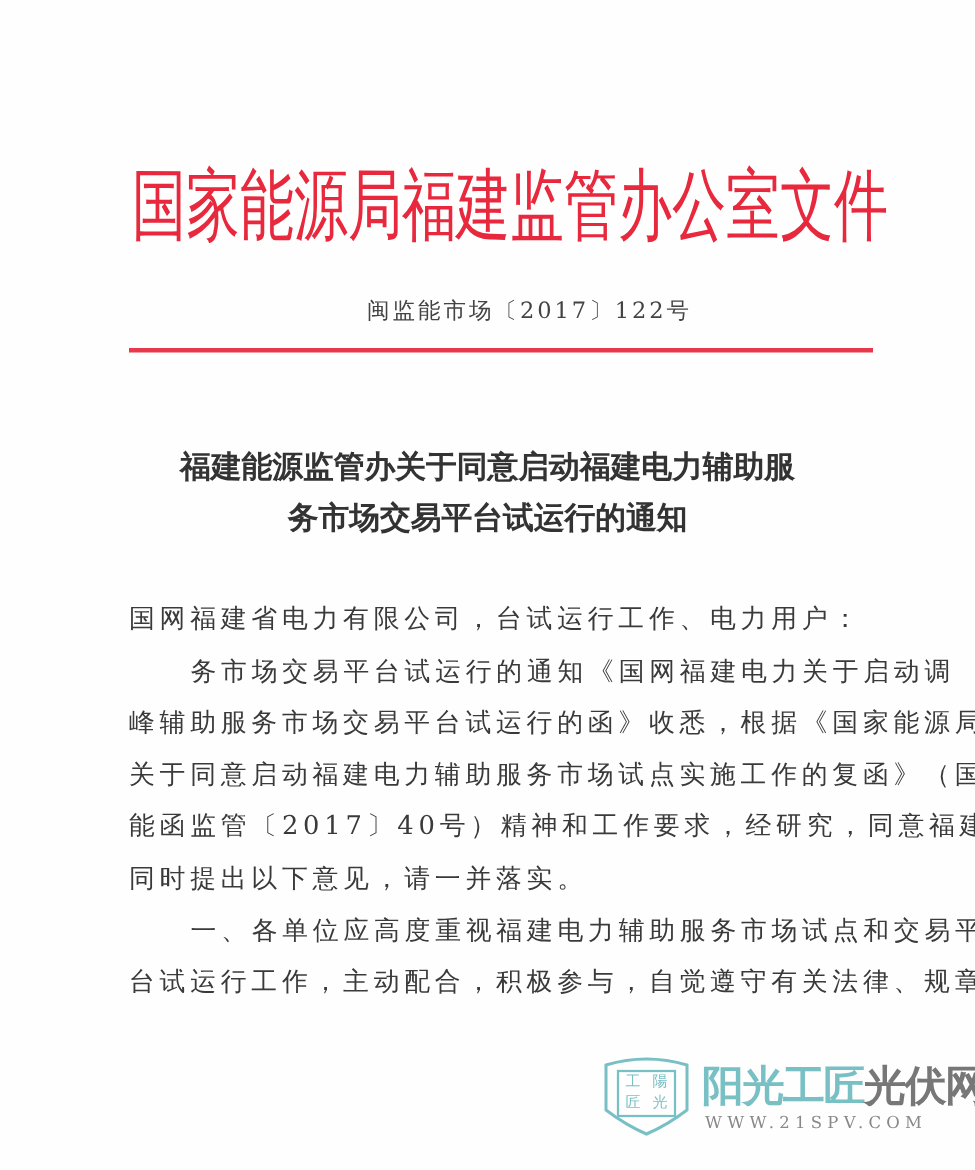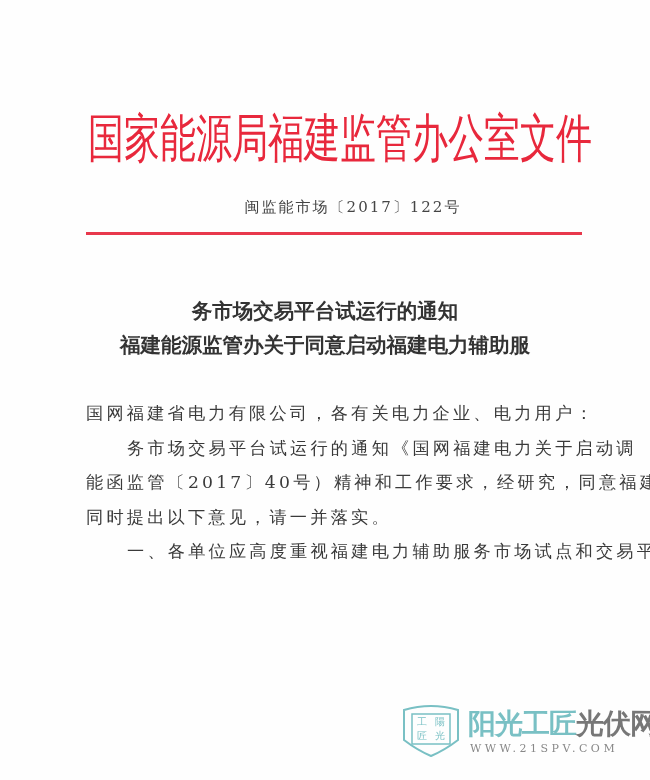--- a/index.html
+++ b/index.html
@@ -74,30 +74,33 @@
 
 <div class="page">
 
   <div class="doc-header">国家能源局福建监管办公室文件</div>
 
   <div class="doc-number">闽监能市场〔2017〕122号</div>
 
   <div class="red-rule"></div>
 
   <div class="doc-title">
+    <div>福建能源监管办关于同意启动福建电力辅助服</div>
     <div>务市场交易平台试运行的通知</div>
-    <div>福建能源监管办关于同意启动福建电力辅助服</div>
   </div>
 
   <div class="body-text">
-    <p>国网福建省电力有限公司，各有关电力企业、电力用户：</p>
+    <p>国网福建省电力有限公司，台试运行工作、电力用户：</p>
     <p class="indent">务市场交易平台试运行的通知《国网福建电力关于启动调</p>
+    <p>峰辅助服务市场交易平台试运行的函》收悉，根据《国家能源局</p>
+    <p>关于同意启动福建电力辅助服务市场试点实施工作的复函》（国</p>
     <p>能函监管〔2017〕40号）精神和工作要求，经研究，同意福建电</p>
     <p>同时提出以下意见，请一并落实。</p>
     <p class="indent">一、各单位应高度重视福建电力辅助服务市场试点和交易平</p>
+    <p>台试运行工作，主动配合，积极参与，自觉遵守有关法律、规章</p>
   </div>
 
   <div class="watermark">
     <div class="wm-badge">
       <svg width="62" height="54" viewBox="0 0 62 54">
         <path d="M4 6 Q31 -2 58 6 L58 36 Q45 46 31 52 Q17 46 4 36 Z" fill="none" stroke="#79c0c4" stroke-width="2"></path>
         <rect x="12" y="10" width="38" height="30" fill="none" stroke="#79c0c4" stroke-width="1.5"></rect>
       </svg>
       <span class="badge-text" style="left:17px;top:12px;">工</span>
       <span class="badge-text" style="left:35px;top:12px;">陽</span>

